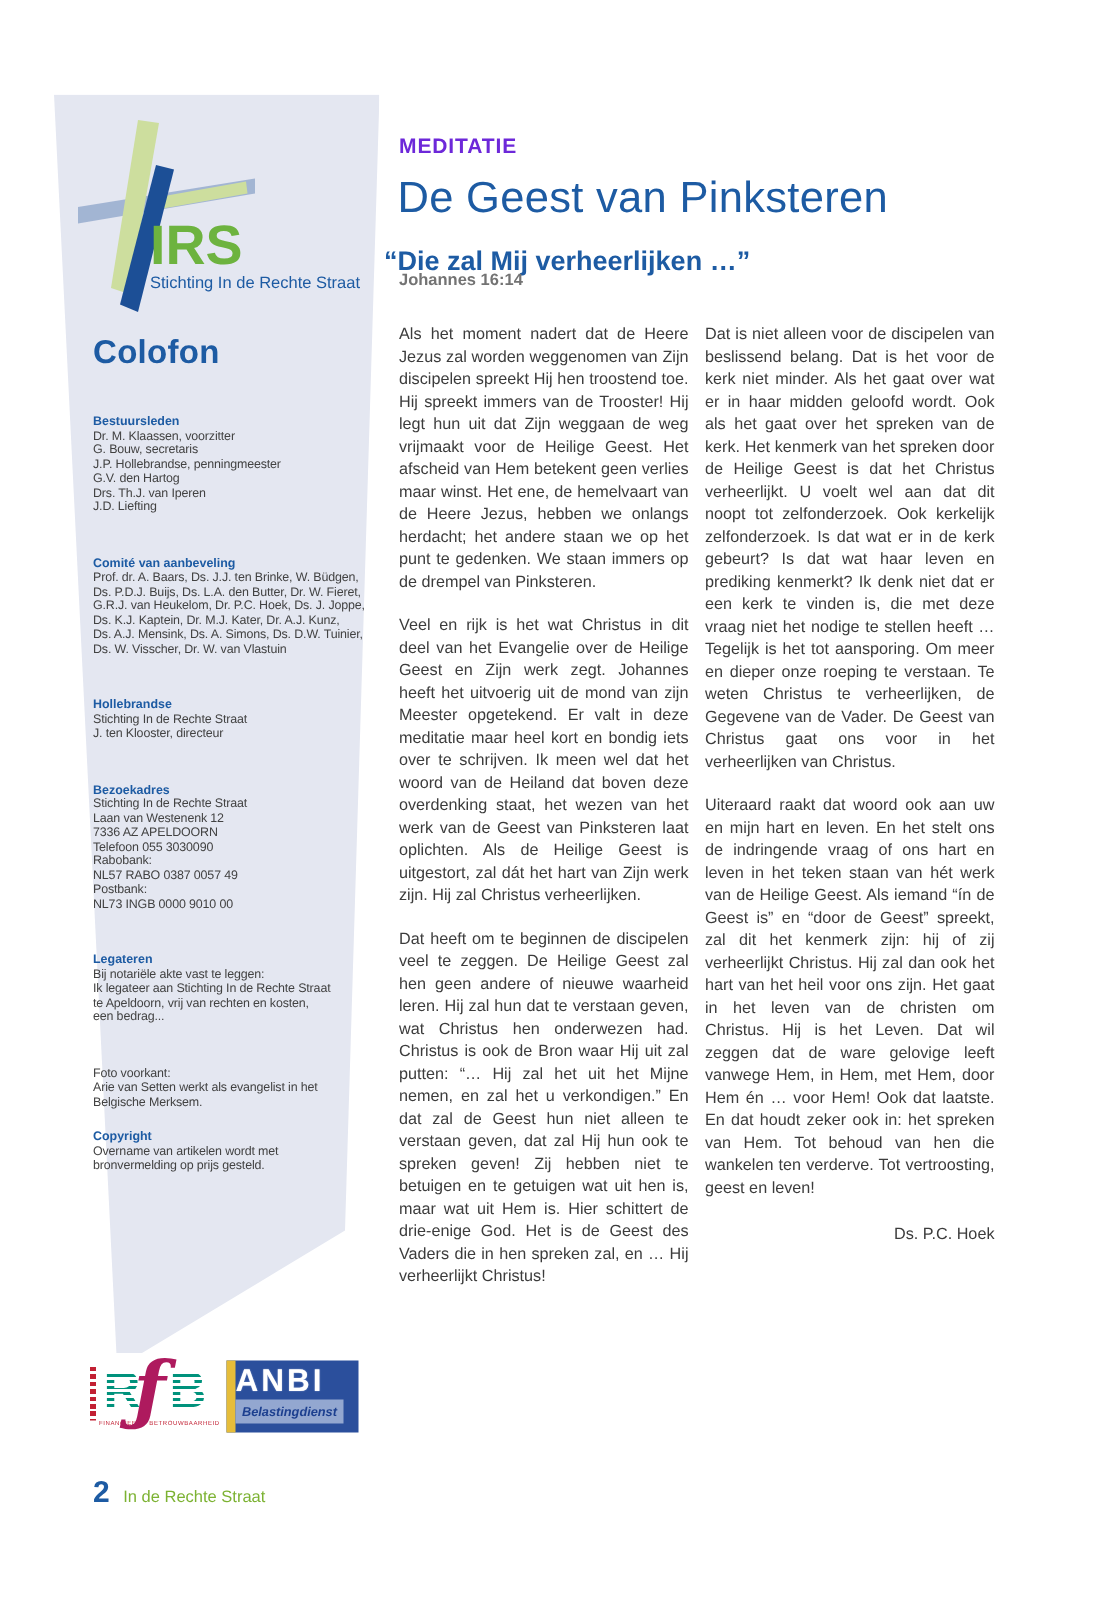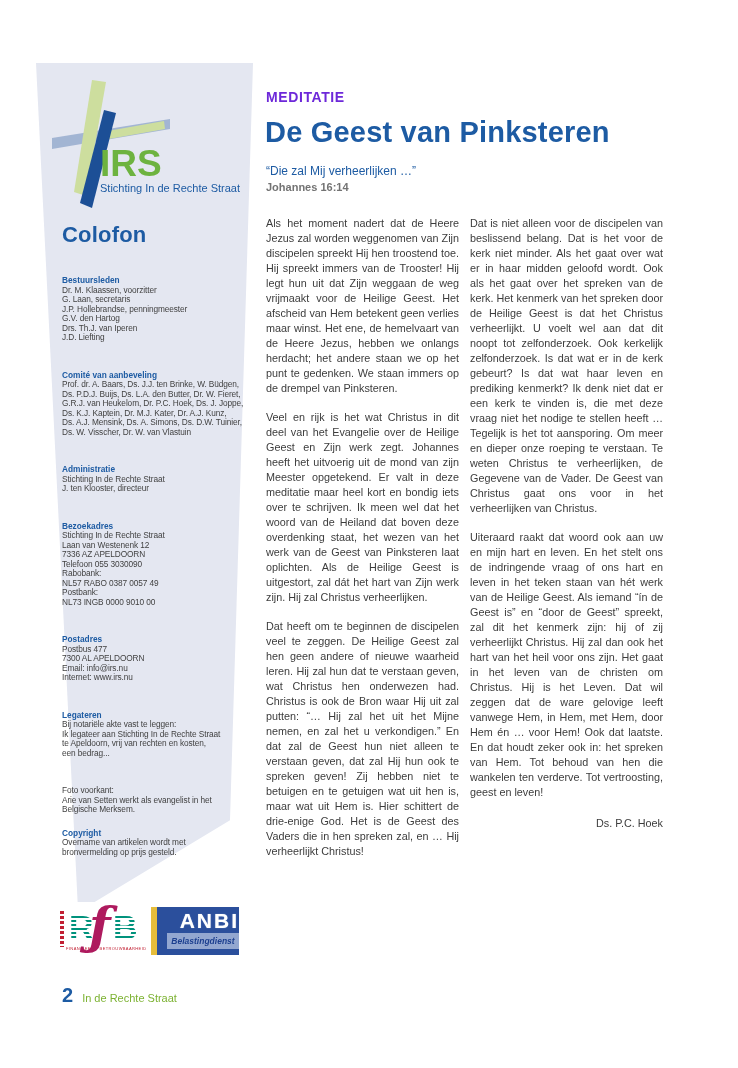--- a/index.html
+++ b/index.html
@@ -18,22 +18,22 @@
   
   .colofon{position:absolute;left:62px;top:222px;width:186px;}
   .colofon-title{font-size:22px;font-weight:bold;color:#1d5ba3;letter-spacing:0.2px;margin-bottom:12px;}
   .sb-sec{margin-bottom:7px;margin-top:28px;}
   .sb-sec:last-child{margin-top:14px;}
   .sb-h{font-size:8.3px;font-weight:bold;color:#1d5ba3;line-height:9.5px;}
   .sb-h:empty{display:none;}
   .sb-b{font-size:8.3px;line-height:9.5px;color:#424242;white-space:pre-line;letter-spacing:-0.1px;}
   
   .kicker{position:absolute;left:266px;top:89px;font-size:14px;font-weight:bold;color:#6d28d9;letter-spacing:0.6px;}
-  .art-title{position:absolute;left:265px;top:116px;font-size:29px;font-weight:bold;color:#1d5ba3;letter-spacing:0.2px;text-align:right;}
-  .art-quote{position:absolute;left:266px;top:164px;font-size:12px;font-weight:normal;color:#1d5ba3;}
+  .art-title{position:absolute;left:265px;top:116px;font-size:29px;font-weight:normal;color:#1d5ba3;letter-spacing:0.2px;text-align:right;}
+  .art-quote{position:absolute;left:256px;top:164px;font-size:18px;font-weight:bold;color:#1d5ba3;}
   .art-ref{position:absolute;left:266px;top:181px;font-size:11px;font-weight:bold;color:#737373;}
   .col{position:absolute;top:216px;width:193px;font-size:10.8px;line-height:15px;text-align:justify;color:#3c3c3c;}
   .col-left{left:266px;}
   .col-right{left:470px;}
   .col p{margin:0 0 14px 0;}
   .byline{margin-top:16px;font-size:10.8px;color:#3c3c3c;text-align:right;}
   
   .badges{position:absolute;left:60px;top:902px;display:flex;gap:7px;align-items:flex-start;}
   .rfb{position:relative;width:84px;height:56px;background:#ffffff;}
   .rfb-redstrip{position:absolute;left:0;top:9px;width:4px;height:36px;
@@ -42,21 +42,21 @@
   .rfb-r,.rfb-b{position:absolute;top:4px;font-size:34px;font-weight:bold;color:#00927c;font-family:"Liberation Sans",sans-serif;}
   .rfb-r{left:2px;}
   .rfb-b{left:46px;}
   .rfb-stripes{position:absolute;left:0;top:0;width:72px;height:44px;
     background:repeating-linear-gradient(to bottom,rgba(255,255,255,0) 0 2px,#ffffff 2px 4px);}
   .rfb-f{position:absolute;left:22px;top:-8px;font-family:"DejaVu Serif",serif;font-style:italic;font-weight:bold;
     font-size:50px;color:#ae1a5e;z-index:3;}
   .rfb-sub{position:absolute;left:6px;top:44px;width:76px;font-size:4px;color:#c22033;letter-spacing:0.4px;display:flex;gap:6px;}
   .anbi{position:relative;width:88px;height:48px;background:#2b4f9c;display:flex;margin-top:5px;}
   .anbi-bar{width:6px;height:100%;background:#e6bd3a;}
-  .anbi-main{flex:1;display:flex;flex-direction:column;align-items:flex-end;}
+  .anbi-main{flex:1;display:flex;flex-direction:column;align-items:flex-start;}
   .anbi-word{color:#ffffff;font-size:21px;font-weight:bold;letter-spacing:2px;margin-top:3px;line-height:22px;
     text-shadow:0 0 1px #9fb0d8;}
   .anbi-band{width:72px;height:16px;background:#93a7d0;display:flex;align-items:center;justify-content:center;margin-top:1px;}
   .anbi-sub{font-size:8.5px;font-weight:bold;font-style:italic;color:#1c3f8f;}
   
   .footer{position:absolute;left:62px;top:984px;display:flex;align-items:baseline;gap:9px;}
   .page-num{font-size:20px;font-weight:bold;color:#1d5ba3;}
   .footer-label{font-size:11px;color:#7cb232;}
 </style>
 </head>
@@ -81,63 +81,56 @@
     </svg>
   </div>
 
   <div class="colofon">
     <div class="colofon-title">Colofon</div>
     <div>
 
         <div class="sb-sec">
           <div class="sb-h">Bestuursleden</div>
           <div class="sb-b">Dr. M. Klaassen, voorzitter
-G. Laan, secretaris
+G. Bouw, secretaris
 J.P. Hollebrandse, penningmeester
 G.V. den Hartog
 Drs. Th.J. van Iperen
 J.D. Liefting</div>
         </div>
 
 
         <div class="sb-sec">
           <div class="sb-h">Comité van aanbeveling</div>
           <div class="sb-b">Prof. dr. A. Baars, Ds. J.J. ten Brinke, W. Büdgen,
 Ds. P.D.J. Buijs, Ds. L.A. den Butter, Dr. W. Fieret,
 G.R.J. van Heukelom, Dr. P.C. Hoek, Ds. J. Joppe,
 Ds. K.J. Kaptein, Dr. M.J. Kater, Dr. A.J. Kunz,
 Ds. A.J. Mensink, Ds. A. Simons, Ds. D.W. Tuinier,
 Ds. W. Visscher, Dr. W. van Vlastuin</div>
         </div>
 
         <div class="sb-sec">
-          <div class="sb-h">Administratie</div>
+          <div class="sb-h">Hollebrandse</div>
           <div class="sb-b">Stichting In de Rechte Straat
 J. ten Klooster, directeur</div>
         </div>
 
         <div class="sb-sec">
           <div class="sb-h">Bezoekadres</div>
           <div class="sb-b">Stichting In de Rechte Straat
 Laan van Westenenk 12
 7336 AZ APELDOORN
 Telefoon 055 3030090
 Rabobank:
 NL57 RABO 0387 0057 49
 Postbank:
 NL73 INGB 0000 9010 00</div>
         </div>
 
-        <div class="sb-sec">
-          <div class="sb-h">Postadres</div>
-          <div class="sb-b">Postbus 477
-7300 AL APELDOORN
-Email: info@irs.nu
-Internet: www.irs.nu</div>
-        </div>
 
 
         <div class="sb-sec">
           <div class="sb-h">Legateren</div>
           <div class="sb-b">Bij notariële akte vast te leggen:
 Ik legateer aan Stichting In de Rechte Straat
 te Apeldoorn, vrij van rechten en kosten,
 een bedrag...</div>
         </div>
 

